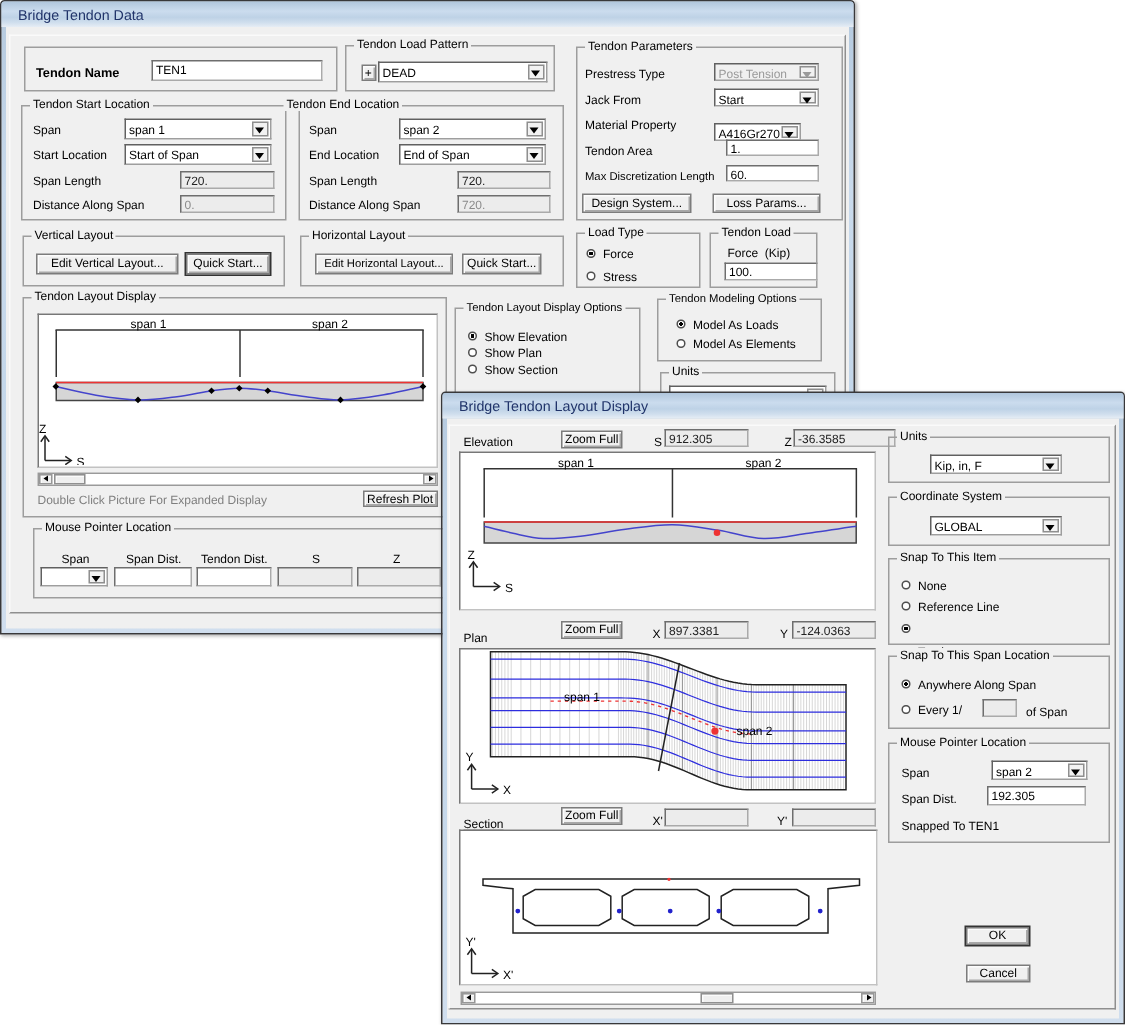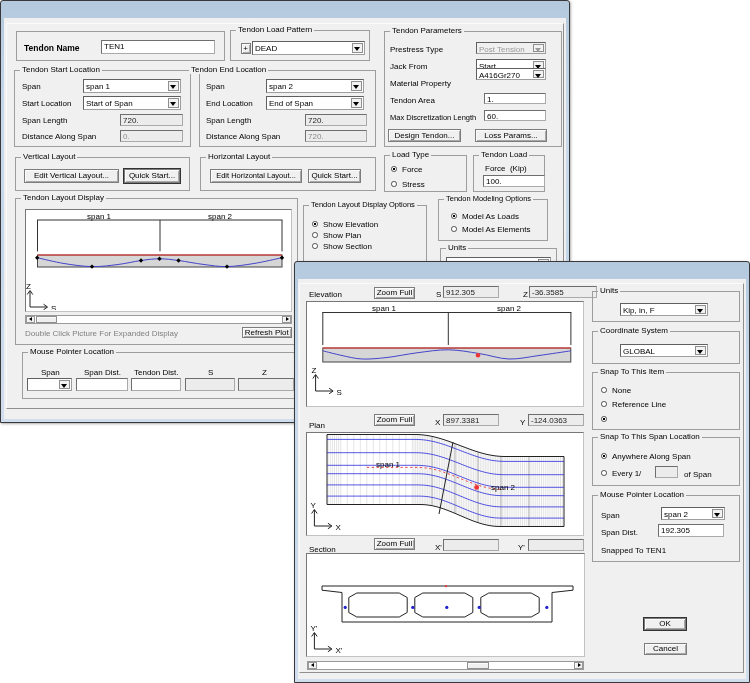--- a/index.html
+++ b/index.html
@@ -35,20 +35,23 @@
 .sa{position:absolute;top:0;bottom:0;width:9px;background:#efefef;border:1px solid #979797;
 box-shadow:inset 1px 1px 0 #fbfbfb}
 .sa u{position:absolute;top:50%;margin-top:-2.5px;width:0;height:0;border:2.5px solid transparent}
 .th{position:absolute;top:0;bottom:0;background:#efefef;border:1px solid #8f8f8f;
 box-shadow:inset 1px 1px 0 #fbfbfb}
 .plot{position:absolute;background:#fff;border:1px solid #777;border-bottom-color:#c2c2c2;border-right-color:#c2c2c2}
 svg{position:absolute;left:0;top:0}
 </style></head>
 <body>
 <div class="win" style="left:0px;top:0px;width:570px;height:423px">
+    <div class="tb">
+      <span>Bridge Tendon Data</span>
+    </div>
     <div class="client" style="left:3px;right:3px;top:17px;bottom:3px"></div>
     <div class="panel" style="left:5px;top:22px;right:5px;bottom:13px"></div>
     <div class="g" style="left:15px;top:30px;width:209px;height:30px"></div>
     <div class="lbl b" style="left:23px;top:43px;font-size:8.5px;">Tendon Name</div>
     <div class="inp" style="left:100px;top:39px;width:114px;height:14px;font-size:8px">TEN1</div>
     <div class="g" style="left:229px;top:29px;width:140px;height:31px"></div>
     <div class="gc" style="left:235px;top:24px;font-size:8px;padding:0 2px;">Tendon Load Pattern</div>
     <div class="btn" style="left:239.5px;top:41.5px;width:10px;height:11.5px;font-size:8px;line-height:9.5px">+</div>
     <div class="dd" style="left:251px;top:40px;width:113px;height:14px">
       <i>DEAD</i>
@@ -66,31 +69,31 @@
       </span>
     </div>
     <div class="lbl" style="left:389px;top:61px;">Jack From</div>
     <div class="dd" style="left:475px;top:58px;width:70px;height:12px">
       <i>Start</i>
       <span class="db">
         <u></u>
       </span>
     </div>
     <div class="lbl" style="left:389px;top:78px;">Material Property</div>
-    <div class="dd" style="left:475px;top:67px;width:70px;height:12px">
+    <div class="dd" style="left:475px;top:81px;width:58px;height:12px">
       <i>A416Gr270</i>
       <span class="db">
         <u></u>
       </span>
     </div>
     <div class="lbl" style="left:389px;top:95px;">Tendon Area</div>
     <div class="inp" style="left:483px;top:92px;width:62px;height:11px;font-size:8px">1.</div>
     <div class="lbl" style="left:389px;top:112px;font-size:7.5px;text-align:right;">Max Discretization Length</div>
     <div class="inp" style="left:483px;top:109px;width:62px;height:11px;font-size:8px">60.</div>
-    <div class="btn" style="left:387px;top:127.5px;width:73px;height:13px;font-size:8px;line-height:11px">Design Tendon...</div>
+    <div class="btn" style="left:387px;top:127.5px;width:73px;height:13px;font-size:8px;line-height:11px">Design System...</div>
     <div class="btn" style="left:474px;top:127.5px;width:72px;height:13px;font-size:8px;line-height:11px">Loss Params...</div>
     <div class="g" style="left:13px;top:69px;width:177px;height:77px"></div>
     <div class="gc" style="left:19px;top:64px;font-size:8px;padding:0 2px;">Tendon Start Location</div>
     <div class="lbl" style="left:21px;top:81px;">Span</div>
     <div class="dd" style="left:82px;top:78px;width:98px;height:14px">
       <i>span 1</i>
       <span class="db">
         <u></u>
       </span>
     </div>
@@ -215,20 +218,23 @@
     <div class="g" style="left:439px;top:247px;width:117px;height:40px"></div>
     <div class="gc" style="left:445px;top:242px;font-size:8px;padding:0 2px;">Units</div>
     <div class="dd" style="left:445px;top:256px;width:105px;height:13px">
       <i>Kip, in, F</i>
       <span class="db">
         <u></u>
       </span>
     </div>
   </div>
 <div class="win" style="left:294px;top:261px;width:456px;height:422px">
+    <div class="tb">
+      <span>Bridge Tendon Layout Display</span>
+    </div>
     <div class="client" style="left:3px;right:3px;top:17px;bottom:3px"></div>
     <div class="panel" style="left:4px;top:21px;right:5px;bottom:9px"></div>
     <div class="lbl" style="left:14px;top:28px;">Elevation</div>
     <div class="btn" style="left:79px;top:24.5px;width:41px;height:12px;font-size:8px;line-height:10px">Zoom Full</div>
     <div class="lbl" style="left:141px;top:28px;">S</div>
     <div class="inp dis" style="left:148px;top:24px;width:56px;height:12px;font-size:8px">912.305</div>
     <div class="lbl" style="left:228px;top:28px;">Z</div>
     <div class="inp dis" style="left:234px;top:24px;width:68px;height:12px;font-size:8px">-36.3585</div>
     <div class="plot" style="left:11px;top:39px;width:278px;height:106px"></div>
     <svg style="left:12px;top:40px" width="276" height="104" viewBox="0 0 276 104">

